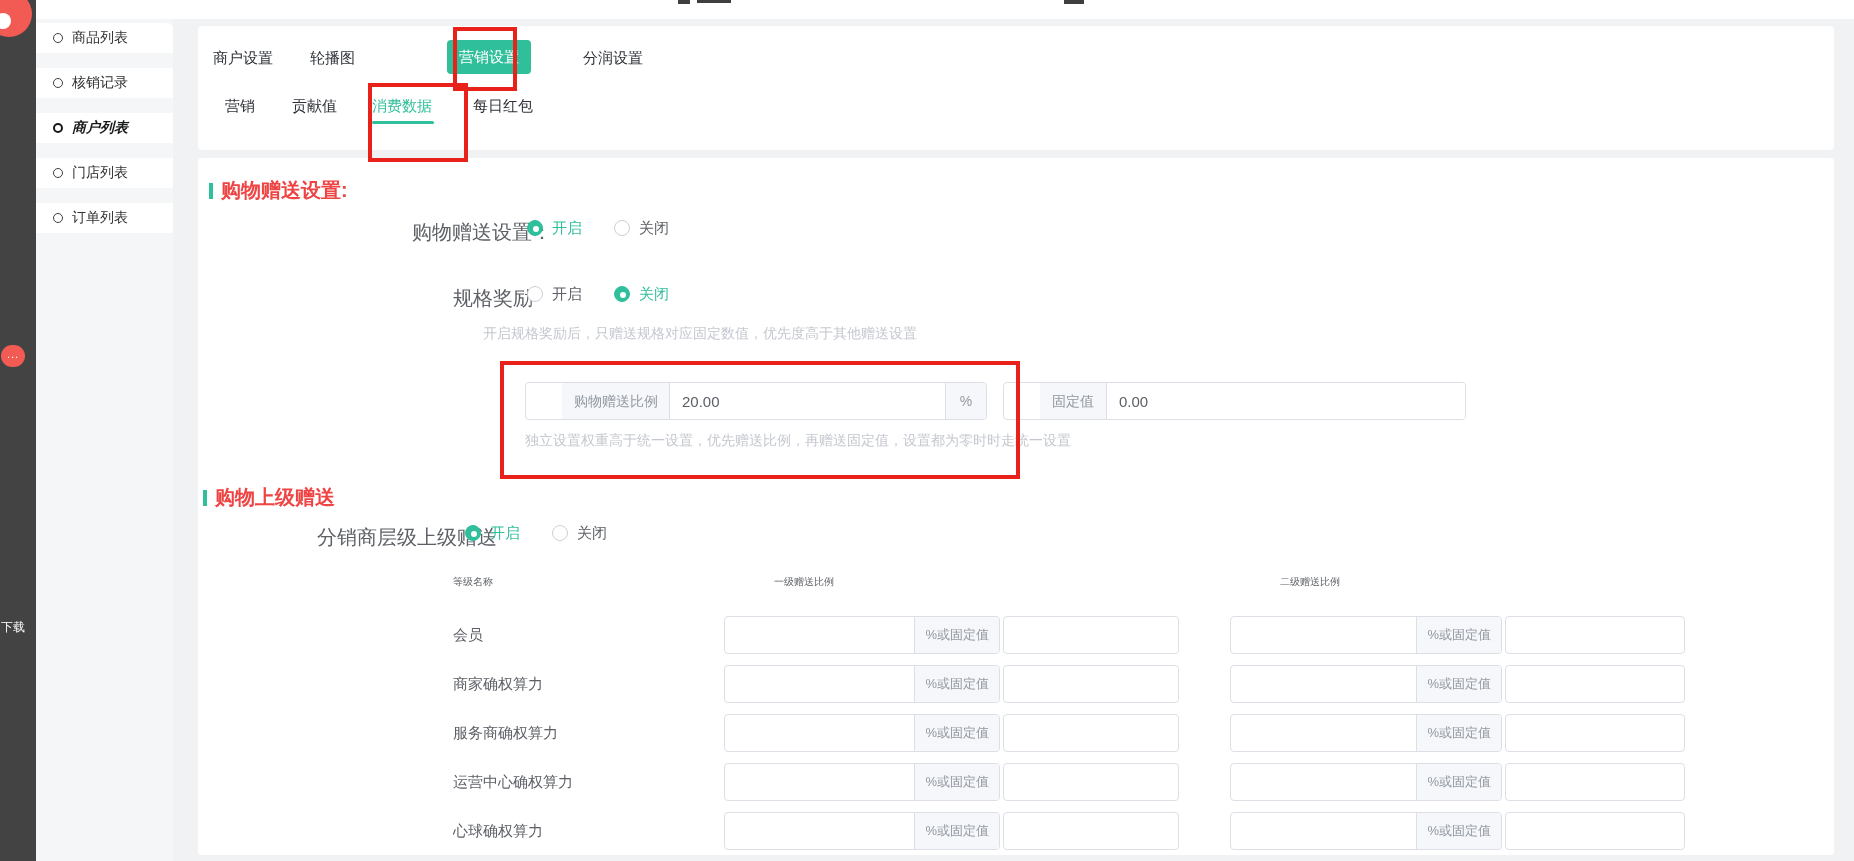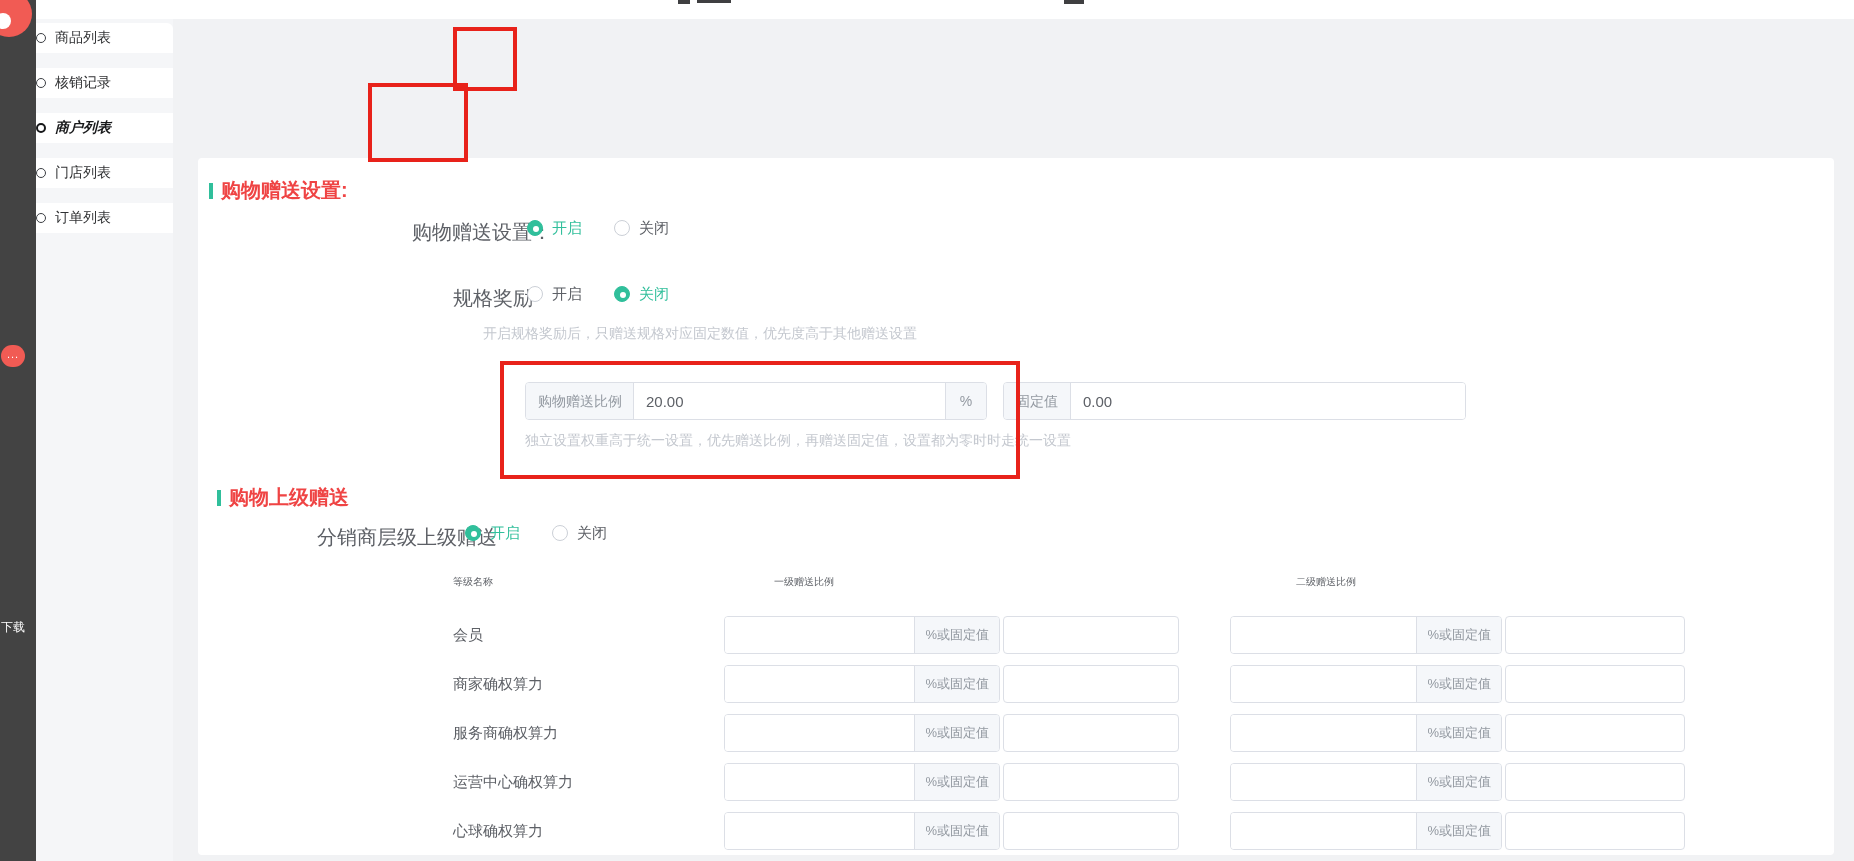--- a/index.html
+++ b/index.html
@@ -15,21 +15,21 @@
 
   
   #rail { left:0; top:0; width:36px; height:861px; background:#434343; z-index:10; }
   #rail-logo { position:absolute; left:-14px; top:-9px; width:46px; height:46px; border-radius:50%; background:#f15b54; }
   #rail-logo::after { content:""; position:absolute; left:9px; top:22px; width:16px; height:16px; border-radius:50%; background:#ffffff; }
   #rail-badge { position:absolute; left:1px; top:345px; width:24px; height:22px; border-radius:11px; background:#f15b54; color:#fff; font-size:11px; letter-spacing:1px; text-align:center; line-height:18px; cursor:pointer; }
   #rail-download { position:absolute; left:1px; top:620px; width:34px; color:#ffffff; font-size:12px; line-height:15px; cursor:pointer; }
 
   
   #sidebar { left:36px; top:19px; width:137px; height:842px; background:#f5f6f8; }
-  .side-item { position:absolute; left:0; width:137px; height:30px; background:#ffffff; display:flex; align-items:center; cursor:pointer; }
+  .side-item { position:absolute; left:0; width:137px; height:30px; background:#ffffff; display:flex; align-items:center; padding-left:17px; cursor:pointer; }
   .side-item .o-icon { width:10px; height:10px; border:1.5px solid #3c3f44; border-radius:50%; margin-right:9px; flex:none; }
   .side-item .s-lbl { font-size:14px; color:#303133; white-space:nowrap; }
   .side-item.active .s-lbl { font-weight:bold; color:#17181a; }
   .side-item.active .o-icon { border-width:2px; border-color:#17181a; }
 
   
   .panel { background:#ffffff; border-radius:4px; }
   #tabs-panel { left:198px; top:26px; width:1636px; height:124px; }
   #main-panel { left:198px; top:158px; width:1636px; height:697px; }
 
@@ -53,21 +53,21 @@
   .rgroup { position:absolute; display:flex; align-items:center; height:22px; }
   .ropt { display:flex; align-items:center; cursor:pointer; }
   .ropt + .ropt { margin-left:32px; }
   .rdot { width:16px; height:16px; border-radius:50%; border:1px solid #ccd0d7; background:#fff; position:relative; flex:none; }
   .ropt.checked .rdot { background:#30bf9b; border-color:#30bf9b; }
   .ropt.checked .rdot::after { content:""; position:absolute; left:5px; top:5px; width:6px; height:6px; border-radius:50%; background:#fff; }
   .rtext { margin-left:9px; font-size:15px; color:#5d6066; white-space:nowrap; }
   .ropt.checked .rtext { color:#30bf9b; }
 
   
-  .igroup { position:absolute; display:flex; height:38px; border:1px solid #dcdfe6; border-radius:4px; background:#fff; overflow:hidden; }
+  .igroup { position:absolute; display:flex; height:38px; border:1px solid #dcdfe6; border-radius:4px; background:#fff; overflow:hidden;padding-left:36px; }
   .iaddon { background:#f5f7fa; color:#9399a1; font-size:14px; line-height:36px; padding:0 12px; white-space:nowrap; flex:none; }
   .iaddon.left  { border-right:1px solid #dcdfe6; }
   .iaddon.right { border-left:1px solid #dcdfe6; }
   .gin { border:none; outline:none; height:36px; padding:0 12px; font-size:15px; color:#5d6066; font-family:inherit; background:#fff; min-width:0; }
   .solo-input { position:absolute; height:38px; border:1px solid #dcdfe6; border-radius:4px; background:#fff; }
   .solo-input input { width:100%; height:36px; border:none; outline:none; padding:0 12px; font-size:15px; color:#5d6066; background:transparent; font-family:inherit; }
 
   .thead { position:absolute; font-size:10px; color:#5d6066; white-space:nowrap; }
   .trow { position:absolute; left:0; width:1636px; height:38px; }
   .trow .row-lbl { position:absolute; left:255px; top:0; line-height:38px; font-size:15px; color:#5d6066; white-space:nowrap; }
@@ -111,20 +111,32 @@
     <div class="side-item" style="top:139px;">
       <span class="o-icon"></span>
       <span class="s-lbl">门店列表</span>
     </div>
     <div class="side-item" style="top:184px;">
       <span class="o-icon"></span>
       <span class="s-lbl">订单列表</span>
     </div>
   </div>
 
+  <div id="tabs-panel" class="abs panel">
+    <div class="ptab" style="left:15px;top:23px;">商户设置</div>
+    <div class="ptab" style="left:112px;top:23px;">轮播图</div>
+    <div class="ptab pill" style="left:249px;top:14px;">营销设置</div>
+    <div class="ptab" style="left:385px;top:23px;">分润设置</div>
+
+    <div class="stab" style="left:27px;top:71px;">营销</div>
+    <div class="stab" style="left:94px;top:71px;">贡献值</div>
+    <div class="stab active" style="left:174px;top:71px;">消费数据</div>
+    <div class="stab" style="left:275px;top:71px;">每日红包</div>
+    <div id="stab-underline"></div>
+  </div>
 
   <div id="main-panel" class="abs panel">
 
     <div class="sec-head" style="left:11px;top:19px;">
       <span class="sec-bar"></span>
       <span class="sec-title">购物赠送设置:</span>
     </div>
 
     <div class="lbl" style="left:214px;top:61px;">购物赠送设置：</div>
     <div class="rgroup" style="left:329px;top:59px;">
@@ -157,40 +169,40 @@
       <input class="gin" style="width: 313px;" value="20.00">
       <span class="iaddon right" style="width:41px;text-align:center;padding:0;">%</span>
     </div>
     <div class="igroup" style="left:805px;top:224px;width:463px;">
       <span class="iaddon left" style="width:67px;">固定值</span>
       <input class="gin" style="width: 394px;" value="0.00">
     </div>
 
     <div class="hint" style="left:327px;top:274px;">独立设置权重高于统一设置，优先赠送比例，再赠送固定值，设置都为零时时走统一设置</div>
 
-    <div class="sec-head" style="left:19px;top:326px;text-align:right;">
+    <div class="sec-head" style="left:5px;top:326px;text-align:right;">
       <span class="sec-bar"></span>
       <span class="sec-title">购物上级赠送</span>
     </div>
 
     <div class="lbl" style="left:95px;top:366px;margin-left:24px;">分销商层级上级赠送</div>
     <div class="rgroup" style="left:267px;top:364px;">
       <span class="ropt checked">
         <span class="rdot"></span>
         <span class="rtext">开启</span>
       </span>
       <span class="ropt">
         <span class="rdot"></span>
         <span class="rtext">关闭</span>
       </span>
     </div>
 
     <div class="thead" style="left:255px;top:417px;">等级名称</div>
     <div class="thead" style="left:576px;top:417px;">一级赠送比例</div>
-    <div class="thead" style="left:1082px;top:417px;margin-left:16px;">二级赠送比例</div>
+    <div class="thead" style="left:1082px;top:417px;">二级赠送比例</div>
 
     <div class="trow" style="top:458px;">
       <span class="row-lbl">会员</span>
       <div class="igroup" style="left:526px;top:0;width:276px;">
         <input class="gin" style="width: 193px;">
         <span class="iaddon right grp-addon">%或固定值</span>
       </div>
       <div class="solo-input" style="left:805px;top:0;width:176px;"><input style=""></div>
       <div class="igroup" style="left:1032px;top:0;width:272px;">
         <input class="gin" style="width: 192px;">

